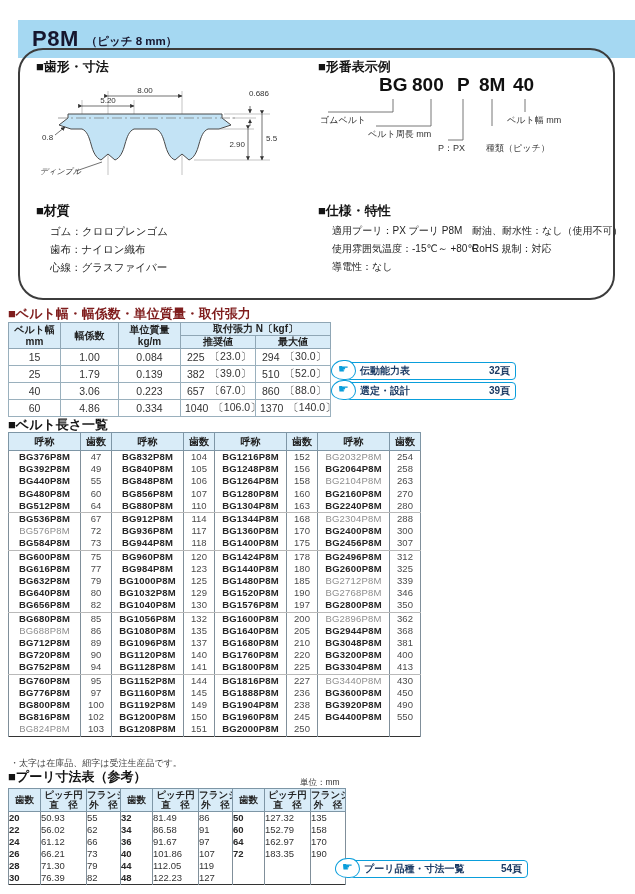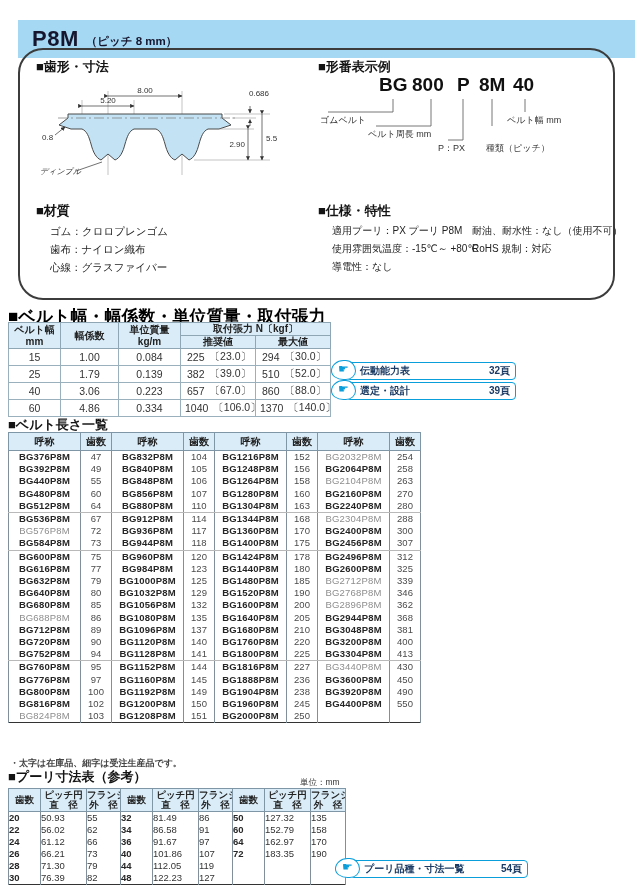--- a/index.html
+++ b/index.html
@@ -24,21 +24,21 @@
   .model-area .mlabel{position:absolute;font-size:9px;color:#333;white-space:nowrap;}
   .model-lines{position:absolute;left:0;top:0;}
   .mat-lines{position:absolute;left:30px;top:172px;font-size:10.5px;line-height:18px;color:#222;}
   .spec-col{position:absolute;top:172px;font-size:10px;line-height:18px;color:#222;white-space:nowrap;}
 
   
   table{border-collapse:collapse;table-layout:fixed;}
   th,td{padding:0;overflow:hidden;white-space:nowrap;}
 
   
-  .t1-heading{position:absolute;left:8px;top:305px;font-size:17px;font-weight:bold;color:#000000;}
+  .t1-heading{position:absolute;left:8px;top:305px;font-size:13px;font-weight:bold;color:#7f1d1d;}
   .width-table{position:absolute;left:8px;top:322px;width:322px;font-size:10px;
     border-top:1.2px solid #333;border-bottom:1.8px solid #333;}
   .width-table th{background:#d9ecf8;border:1px solid #8fa6b5;font-weight:bold;color:#222;
     font-size:10px;line-height:12px;text-align:center;}
   .width-table thead{border-bottom:1.6px solid #333;}
   .width-table td{border:1px solid #9ab0bd;text-align:center;height:16px;color:#333;font-size:10.5px;}
   .width-table .tens-td{padding:0 4px;}
   .tens{display:flex;justify-content:flex-end;align-items:center;}
   .tens .tn{flex:1;text-align:right;padding-right:5px;}
   .tens .tk{text-align:right;min-width:36px;}
@@ -61,21 +61,21 @@
   .length-table th{background:#d9ecf8;border:1px solid #7e96a6;height:17px;
     font-size:10px;font-weight:bold;color:#222;text-align:center;}
   .length-table thead{border-bottom:1.6px solid #2a2a2a;}
   .length-table td{border-left:1px solid #808f9a;border-right:1px solid #808f9a;
     height:12.2px;line-height:12.2px;font-size:9.5px;text-align:center;}
   .length-table tr.group-end td{border-bottom:1px solid #b9b9b9;}
   .length-table td.nm{letter-spacing:0.2px;}
   .length-table td.stock{font-weight:bold;color:#262626;}
   .length-table td.order{font-weight:normal;color:#8d8d8d;}
   .length-table td.tc{color:#4a4a4a;}
-  .note{position:absolute;left:10px;top:757px;font-size:9px;color:#444;font-weight:bold;}
+  .note{position:absolute;left:10px;top:757px;font-size:9px;color:#444;}
 
   
   .t3-heading{position:absolute;left:8px;top:768px;font-size:13px;font-weight:bold;color:#141414;}
   .unit-note{position:absolute;left:300px;top:777px;font-size:8.5px;color:#333;}
   .pulley-table{position:absolute;left:8px;top:788px;width:337px;
     border-top:1px solid #333;border-bottom:1.8px solid #333;}
   .pulley-table th{background:#d9ecf8;border:1px solid #7e96a6;height:22px;
     font-size:9.5px;line-height:10.5px;font-weight:bold;color:#222;text-align:center;vertical-align:middle;}
   .pulley-table thead{border-bottom:1.6px solid #2a2a2a;}
   .pulley-table td{border-left:1px solid #808f9a;border-right:1px solid #808f9a;
@@ -425,20 +425,30 @@
       </tr>
       <tr>
         <td class="nm stock">BG640P8M</td>
         <td class="tc">80</td>
         <td class="nm stock">BG1032P8M</td>
         <td class="tc">129</td>
         <td class="nm stock">BG1520P8M</td>
         <td class="tc">190</td>
         <td class="nm order">BG2768P8M</td>
         <td class="tc">346</td>
+      </tr>
+      <tr class="group-end">
+        <td class="nm stock">BG656P8M</td>
+        <td class="tc">82</td>
+        <td class="nm stock">BG1040P8M</td>
+        <td class="tc">130</td>
+        <td class="nm stock">BG1576P8M</td>
+        <td class="tc">197</td>
+        <td class="nm stock">BG2800P8M</td>
+        <td class="tc">350</td>
       </tr>
       <tr>
         <td class="nm stock">BG680P8M</td>
         <td class="tc">85</td>
         <td class="nm stock">BG1056P8M</td>
         <td class="tc">132</td>
         <td class="nm stock">BG1600P8M</td>
         <td class="tc">200</td>
         <td class="nm order">BG2896P8M</td>
         <td class="tc">362</td>

